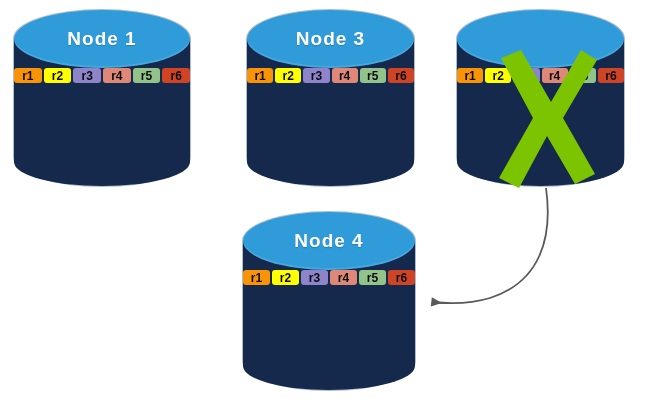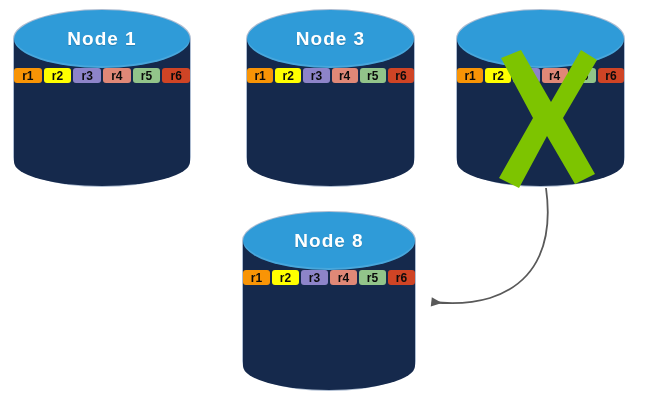--- a/index.html
+++ b/index.html
@@ -212,21 +212,21 @@
     </svg>
   </div>
 
   <div class="node" style="left:243px; top:212px; width:172px; height:178px;">
     <svg class="cyl-outline" viewBox="0 0 176 182">
       <path d="M2,31 a86,29 0 0 1 172,0 v120 a86,29 0 0 1 -172,0 z" fill="none" stroke="#aebdd2" stroke-width="2"></path>
     </svg>
     <div class="cyl-bottom" style="top:130px;"></div>
     <div class="cyl-mid" style="top:29px; height:125px;"></div>
     <div class="cyl-top" style="top:0px;"></div>
-    <div class="node-label" style="top:19px;">Node  8</div>
+    <div class="node-label" style="top:19px;">Node  4</div>
     <div class="rows" style="top:58px;">
       <div class="row-bar" style="width: 115px; background: rgb(248, 148, 6);">
         <span>r1</span>
       </div>
       <div class="row-bar" style="width: 115px; background: rgb(255, 255, 0);">
         <span>r2</span>
       </div>
       <div class="row-bar" style="width: 115px; background: rgb(141, 132, 201);">
         <span>r3</span>
       </div>

